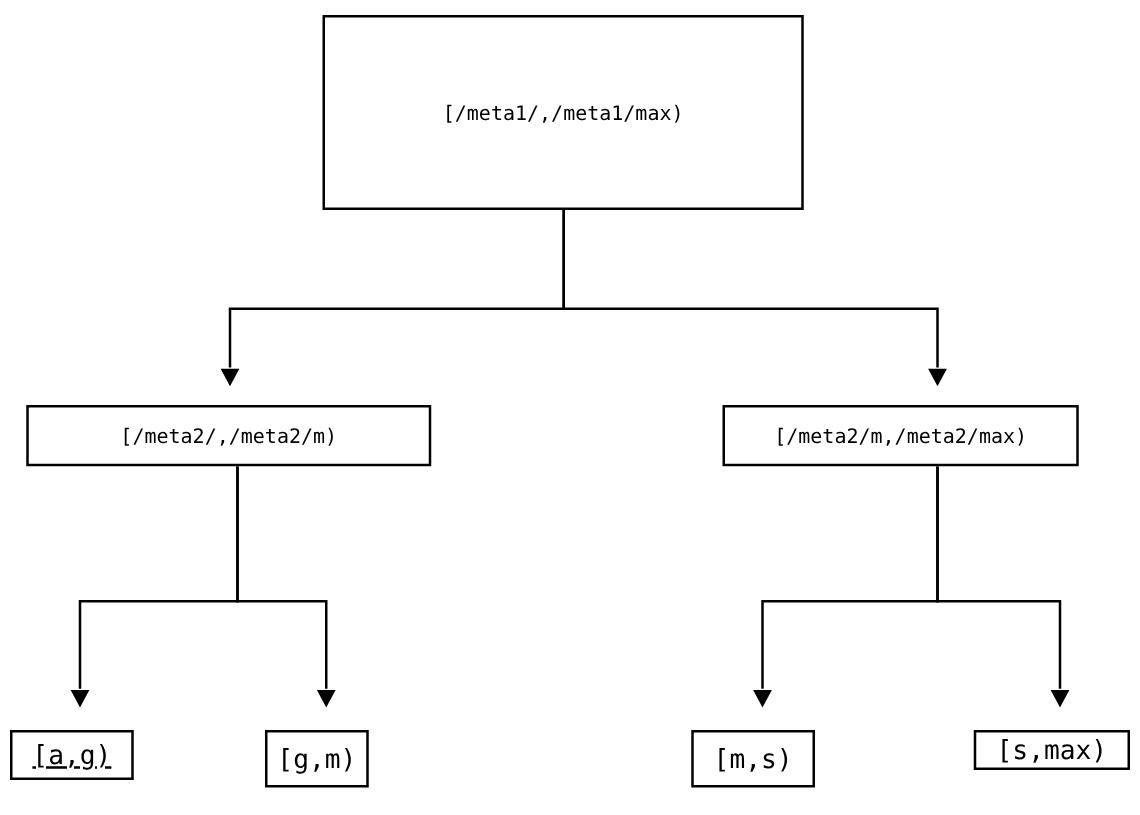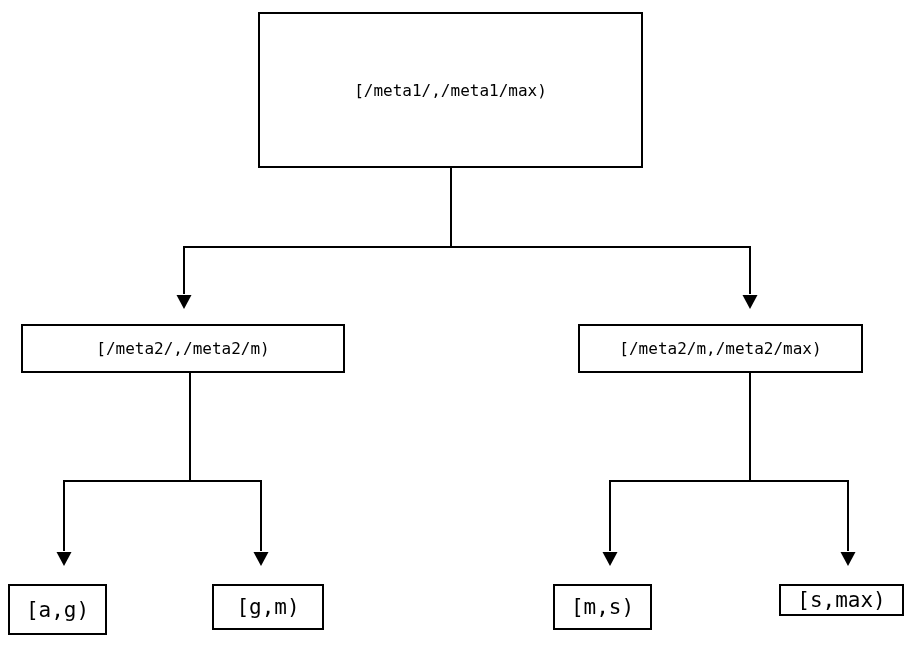--- a/index.html
+++ b/index.html
@@ -89,25 +89,25 @@
   </div>
 
   <div class="node-box branch-node" style="left:21px; top:324px; width:324px; height:49px;">
     <span class="node-label">[/meta2/,/meta2/m)</span>
   </div>
 
   <div class="node-box branch-node" style="left:578px; top:324px; width:285px; height:49px;text-align:right;">
     <span class="node-label">[/meta2/m,/meta2/max)</span>
   </div>
 
-  <div class="node-box leaf-node" style="left:8px; top:584px; width:99px; height:51px;">
+  <div class="node-box leaf-node" style="left:8px; top:584px; width:99px; height:40px;text-decoration:underline;">
     <span class="node-label">[a,g)</span>
   </div>
 
-  <div class="node-box leaf-node" style="left:212px; top:584px; width:112px; height:46px;">
+  <div class="node-box leaf-node" style="left:212px; top:584px; width:83px; height:46px;">
     <span class="node-label">[g,m)</span>
   </div>
 
   <div class="node-box leaf-node" style="left:553px; top:584px; width:99px; height:46px;">
     <span class="node-label">[m,s)</span>
   </div>
 
   <div class="node-box leaf-node" style="left:779px; top:584px; width:125px; height:32px;">
     <span class="node-label">[s,max)</span>
   </div>

